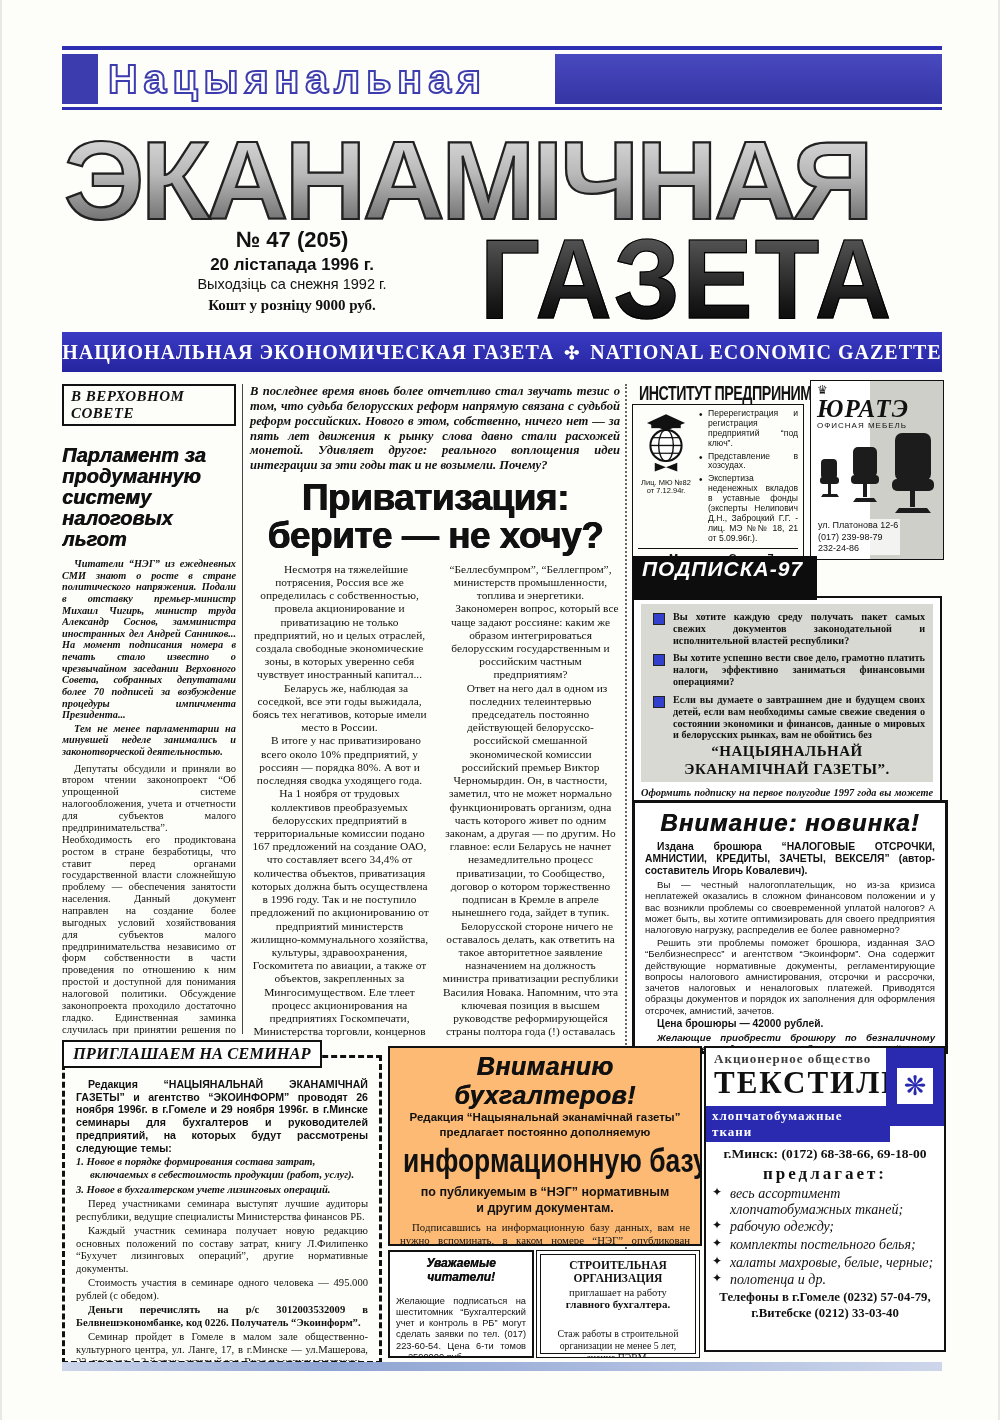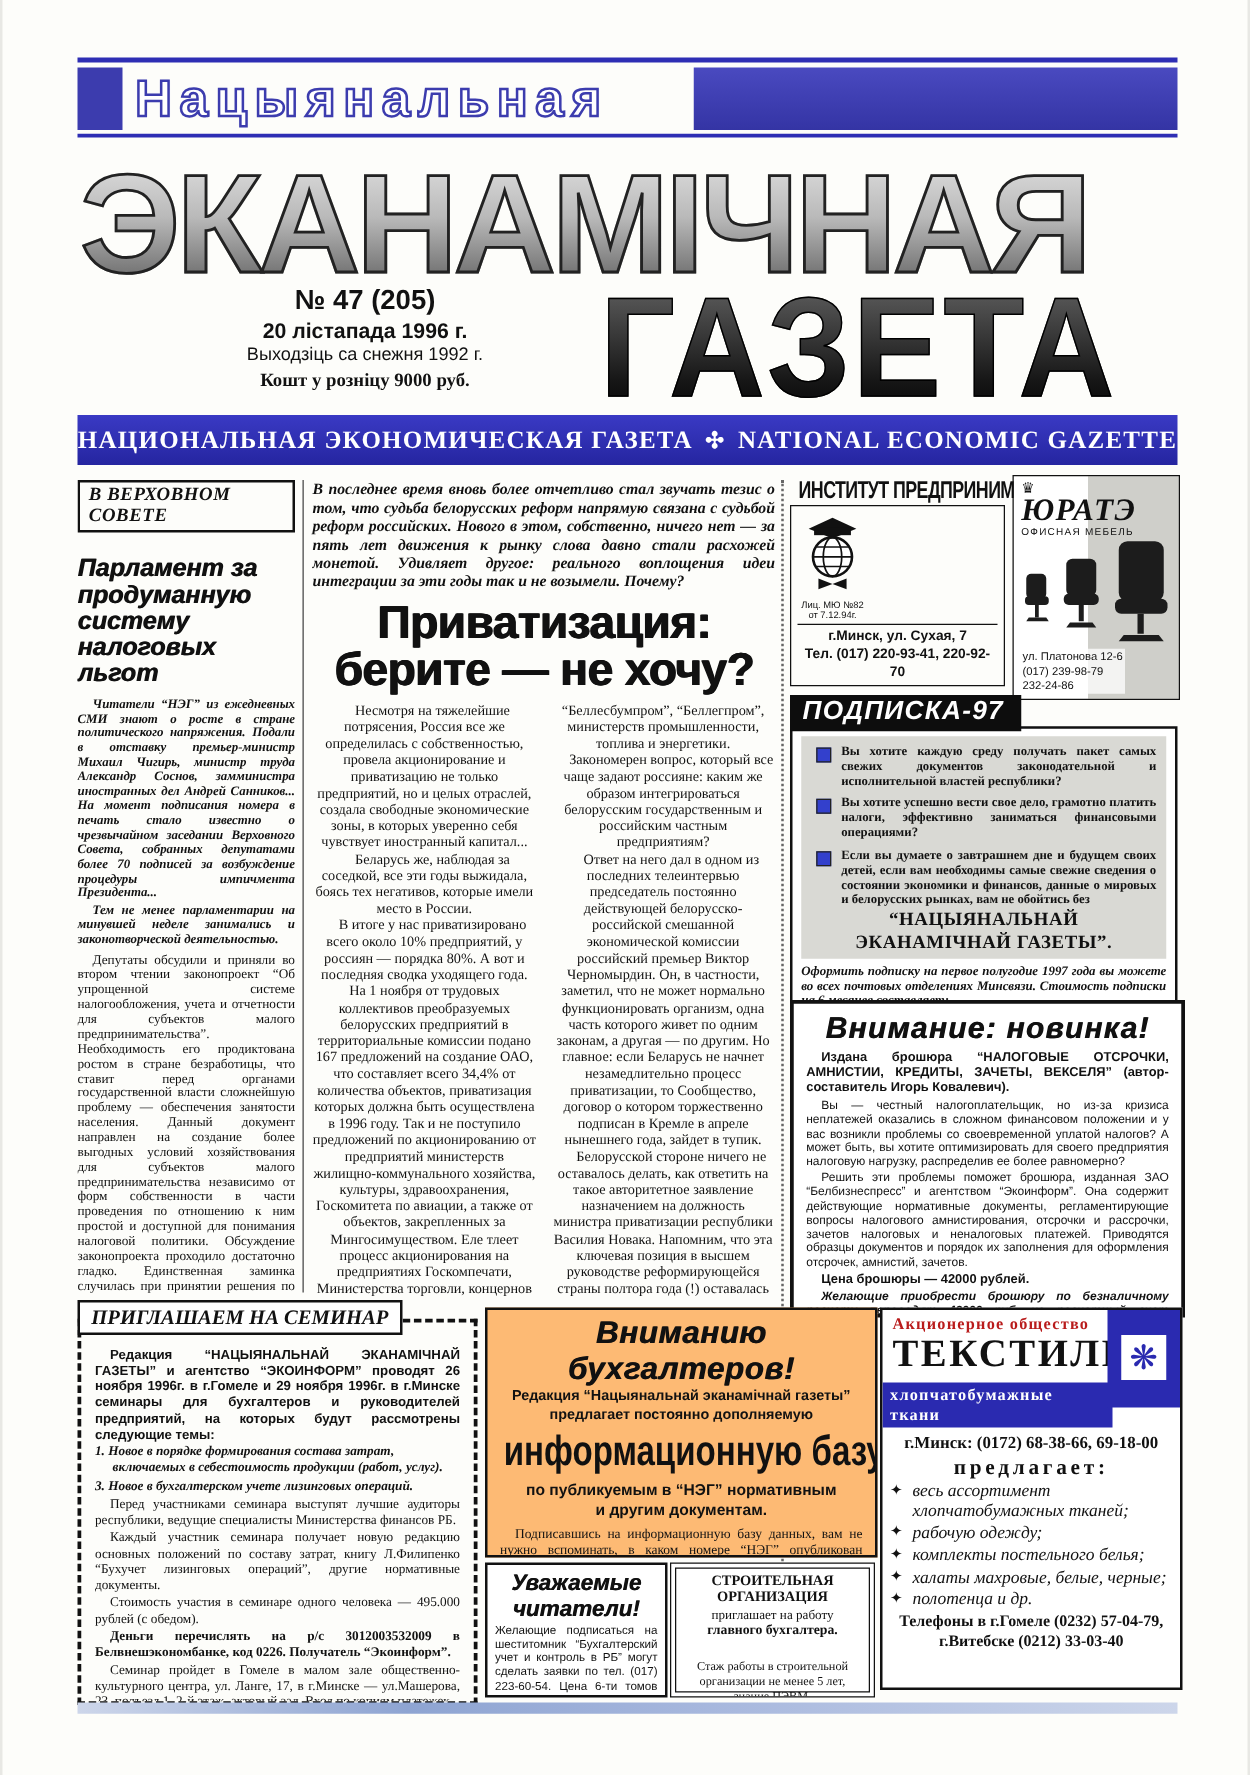--- a/index.html
+++ b/index.html
@@ -75,21 +75,21 @@
              font-weight:bold;font-size:11px;text-align:center;line-height:1.35;padding:2px 0;}
   .jur{border:1.5px solid #111;background:linear-gradient(90deg,#fff 45%,#cfcfca 45%);}
   .jur-name{font-family:"Liberation Serif",serif;font-weight:bold;font-style:italic;
             font-size:25px;letter-spacing:1px;line-height:1;}
   .jur-tag{font-family:"Liberation Sans",sans-serif;font-size:8px;letter-spacing:1px;}
   .jur-addr{font-family:"Liberation Sans",sans-serif;font-size:9px;line-height:1.25;}
 
   
   .sub-banner{display:inline-block;background:#0d0d0d;color:#fff;
               font-family:"Liberation Sans",sans-serif;font-weight:bold;font-style:italic;
-              font-size:21px;letter-spacing:1px;padding:1px 14px 4px 10px;}
+              font-size:21px;letter-spacing:1px;padding:1px 14px 19px 10px;}
   .sub-box{border:2px solid #111;padding:6px 7px 5px 7px;background:#fff;}
   .sub-gray{background:#d9d9d4;padding:7px 8px 4px 8px;}
   .sub-b{position:relative;padding-left:24px;font-weight:bold;font-size:10.2px;
          line-height:1.16;margin:0 0 6px 0;text-align:justify;}
   .sub-b::before{content:"";position:absolute;left:4px;top:2px;width:10px;height:10px;
                  background:#3340cc;border:1px solid #222;}
   .sub-hl{font-weight:bold;font-size:15px;text-align:center;line-height:1.15;letter-spacing:.5px;}
   .sub-note{font-style:italic;font-weight:bold;font-size:10.3px;line-height:1.15;margin-top:5px;}
   .sub-opt p{font-family:"Liberation Sans",sans-serif;font-weight:bold;font-size:10.2px;
              line-height:1.2;margin:0;}
@@ -123,34 +123,34 @@
   .acc-l{font-family:"Liberation Sans",sans-serif;font-weight:bold;font-size:11.5px;line-height:1.3;}
   .acc-db{font-family:"Liberation Sans",sans-serif;font-weight:bold;font-size:27px;
           transform:scale(.98,1.25);transform-origin:center;white-space:nowrap;
           margin:6px 0 8px 0;}
   .acc-sub{font-family:"Liberation Sans",sans-serif;font-weight:bold;font-size:12.5px;line-height:1.25;}
   .acc-body{font-size:10.8px;line-height:1.15;text-align:justify;text-indent:12px;margin-top:5px;}
 
   
   .rdr{border:2.5px solid #111;padding:4px 6px;background:#fff;}
   .rdr-title{font-family:"Liberation Sans",sans-serif;font-weight:bold;font-style:italic;
-             font-size:18px;text-align:center;margin-bottom:1px;text-shadow:.4px 0 #111;}
+             font-size:12px;text-align:center;margin-bottom:12px;text-shadow:.4px 0 #111;}
   .rdr-body{font-family:Liberation Sans, sans-serif;font-size:9.3px;line-height:1.2;text-align:justify;}
   .constr{border:1px solid #111;outline:1px solid #111;outline-offset:-5px;
           padding:8px 8px;background:#fff;text-align:center;}
   .constr .t{font-weight:bold;font-size:11.5px;line-height:1.15;}
   .constr .l1{font-size:10.5px;margin-top:2px;}
   .constr .l2{font-weight:bold;font-size:11px;}
   .constr .b{font-size:9.8px;line-height:1.2;margin-top:18px;}
   .constr .ph{font-size:10px;margin-top:3px;}
 
   
   .tx{border:2px solid #111;background:#fff;}
   .tx-head{position:relative;height:58px;}
-  .tx-label{color:#b91c1c;font-weight:bold;font-size:13px;letter-spacing:1px;}
+  .tx-label{color:#404040;font-weight:bold;font-size:13px;letter-spacing:1px;}
   .tx-name{font-weight:bold;font-size:31px;letter-spacing:2px;line-height:1;}
   .tx-blue{position:absolute;right:0;top:-2px;width:58px;height:80px;background:#2a2ab0;}
   .tx-sq{position:absolute;left:11px;top:22px;width:36px;height:36px;background:#fff;
          display:flex;align-items:center;justify-content:center;color:#2a2ab0;font-size:27px;}
   .tx-band{background:#2a2ab0;color:#fff;font-weight:bold;font-size:13px;
            letter-spacing:1px;padding:2px 6px;width:172px;}
   .tx-phone{font-weight:bold;font-size:13.5px;text-align:center;margin-top:4px;}
   .tx-offer{font-weight:bold;font-size:17px;letter-spacing:3px;text-align:center;margin:2px 0;}
   .tx-items p{font-style:italic;font-size:14px;line-height:1.12;position:relative;
               padding-left:24px;margin:0 0 2px 0;}
@@ -220,20 +220,25 @@
             <circle cx="30" cy="42" r="18" fill="#fff" stroke="#111" stroke-width="2.4"></circle>
             <ellipse cx="30" cy="42" rx="8.5" ry="18" fill="none" stroke="#111" stroke-width="1.6"></ellipse>
             <line x1="12" y1="42" x2="48" y2="42" stroke="#111" stroke-width="1.6"></line>
             <line x1="15" y1="33" x2="45" y2="33" stroke="#111" stroke-width="1.4"></line>
             <line x1="15" y1="51" x2="45" y2="51" stroke="#111" stroke-width="1.4"></line>
             <polygon points="17,62 30,67 17,72" fill="#111"></polygon>
             <polygon points="43,62 30,67 43,72" fill="#111"></polygon>
           </svg>
           <div class="lic">Лиц. МЮ №82 от 7.12.94г.</div>
         </div>
+        <div class="svc jt">
+            <p>Перерегистрация и регистрация предприятий “под ключ”.</p>
+            <p>Представление в хозсудах.</p>
+            <p>Экспертиза неденежных вкладов в уставные фонды (эксперты Нелипович Д.Н., Заброцкий Г.Г. - лиц. МЭ №№ 18, 21 от 5.09.96г.).</p>
+          </div>
       </div>
       <div class="inst-addr" style="margin-top:2px;">
         <div>г.Минск, ул. Сухая, 7</div>
         <div>Тел. (017) 220-93-41, 220-92-70</div>
       </div>
     </div>
   </div>
 
   <div class="abs jur" style="left:808px;top:380px;width:132px;height:178px;">
     <div style="padding:3px 6px 0 6px;position:relative;z-index:2;">

